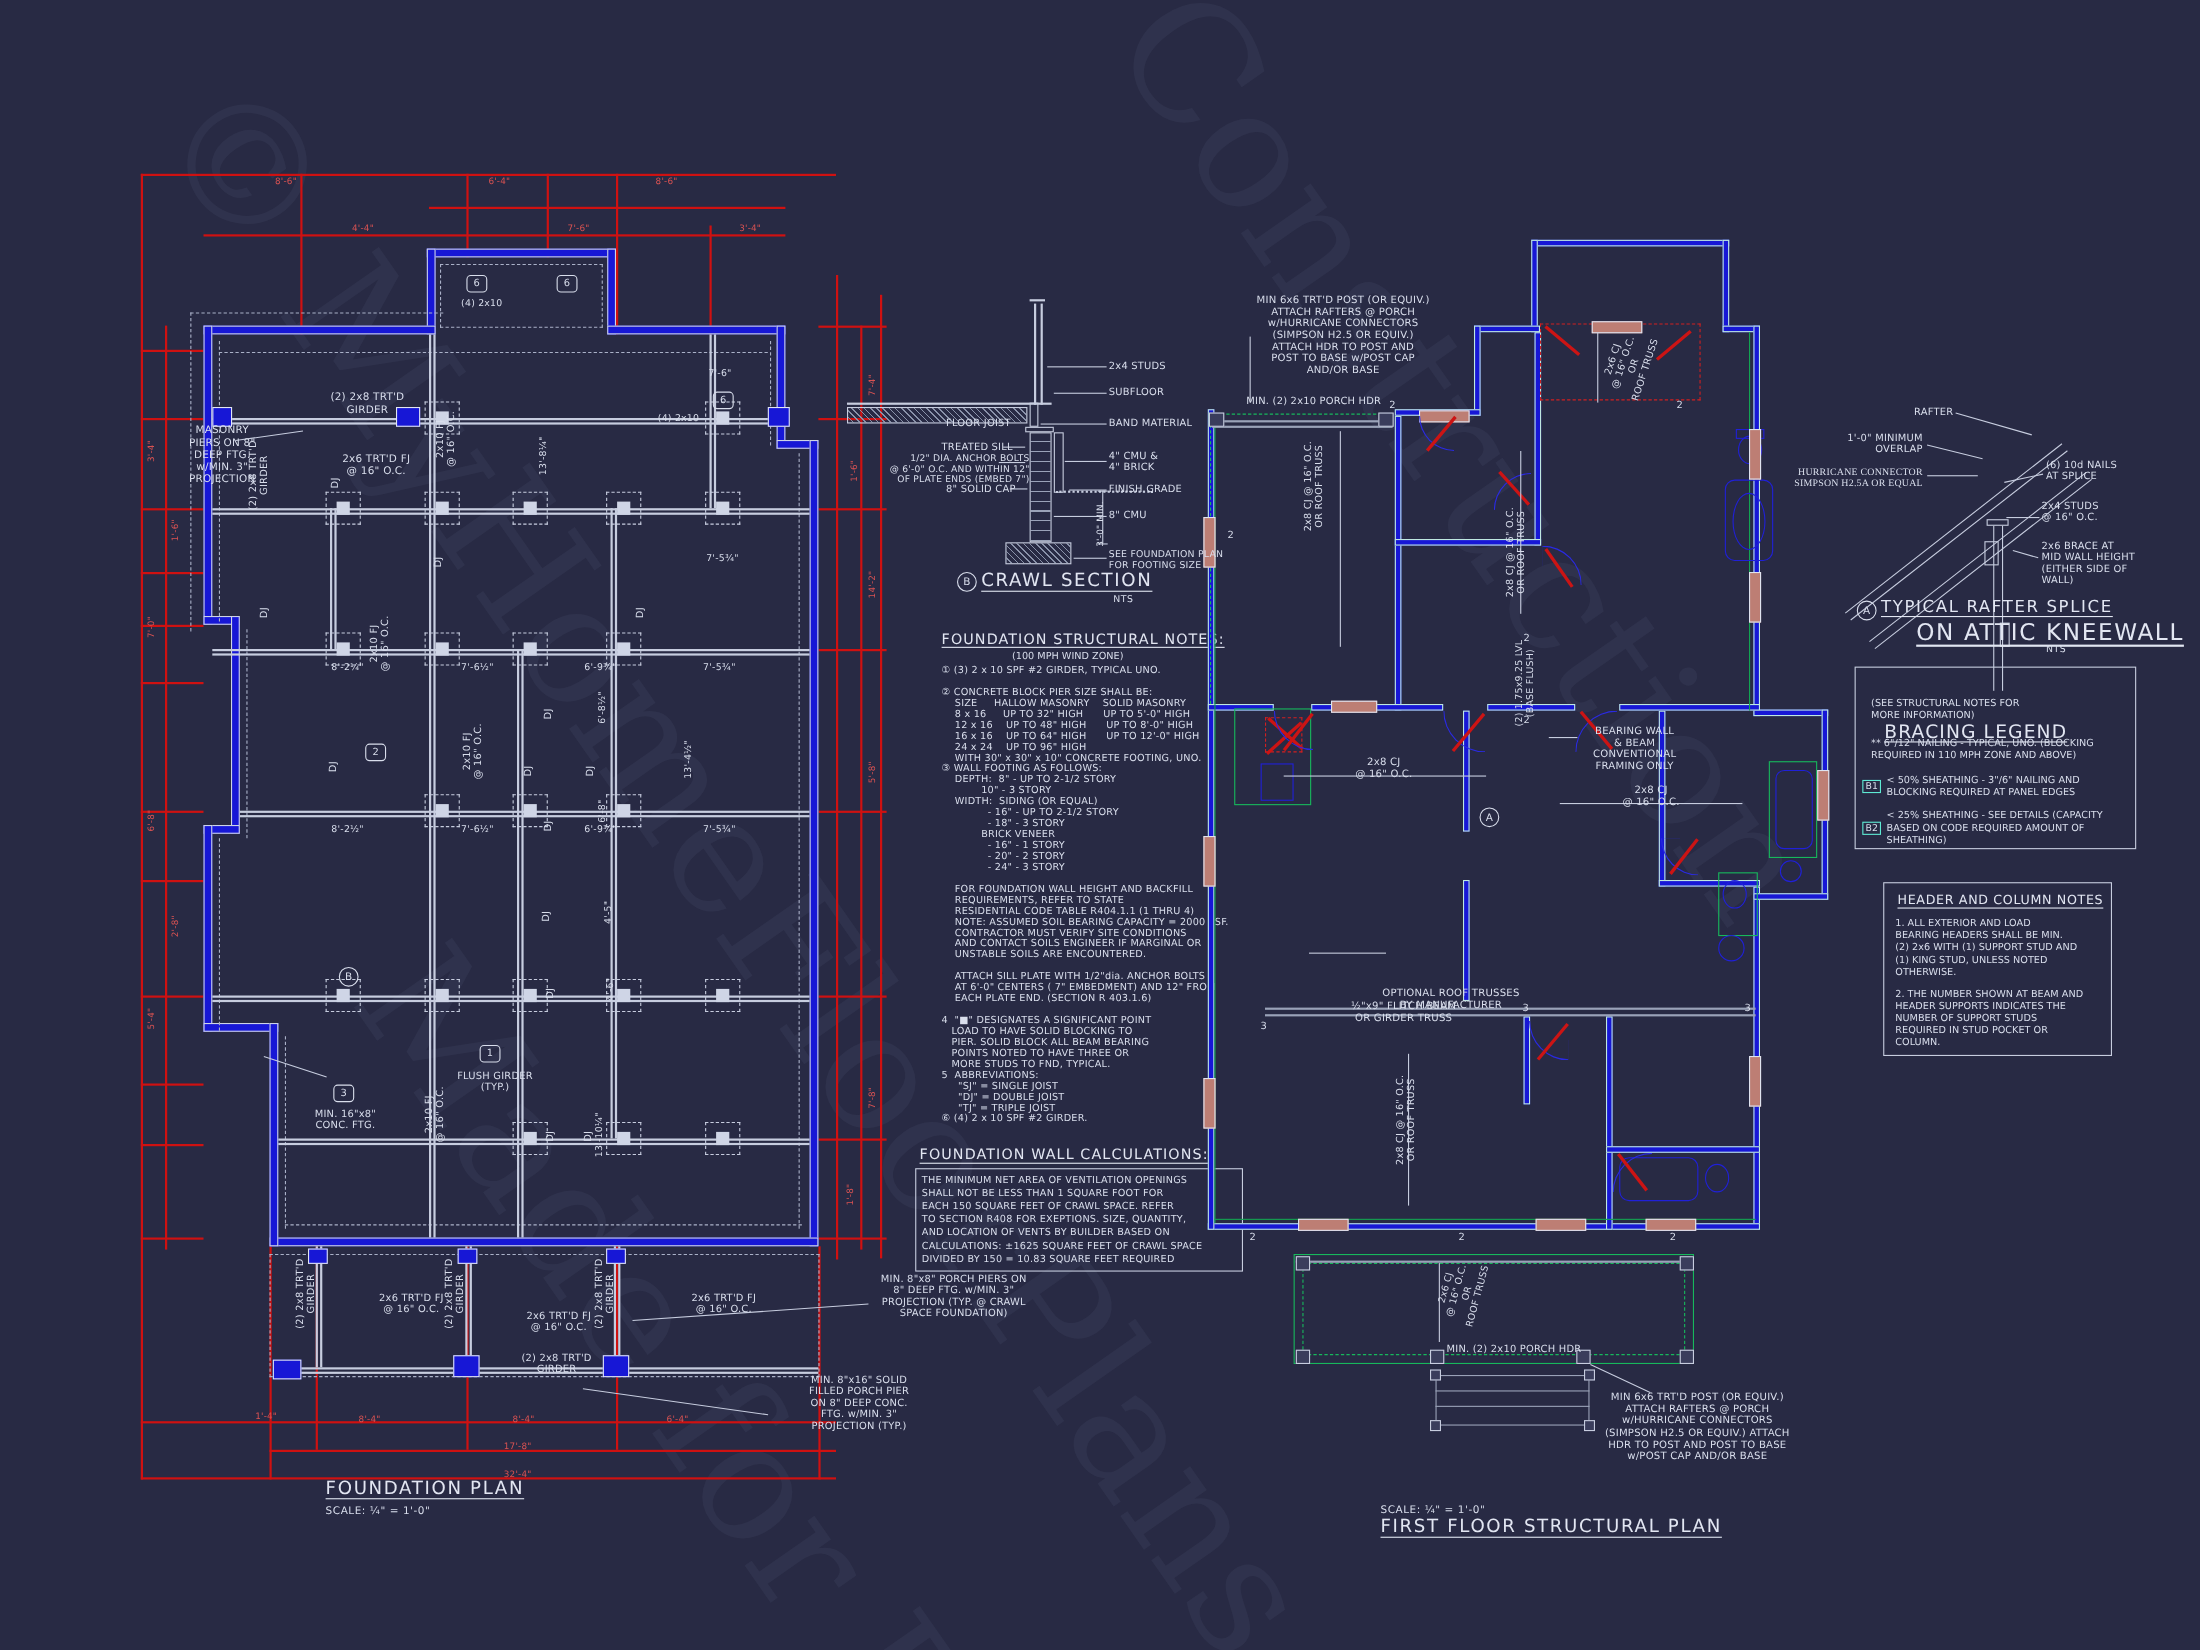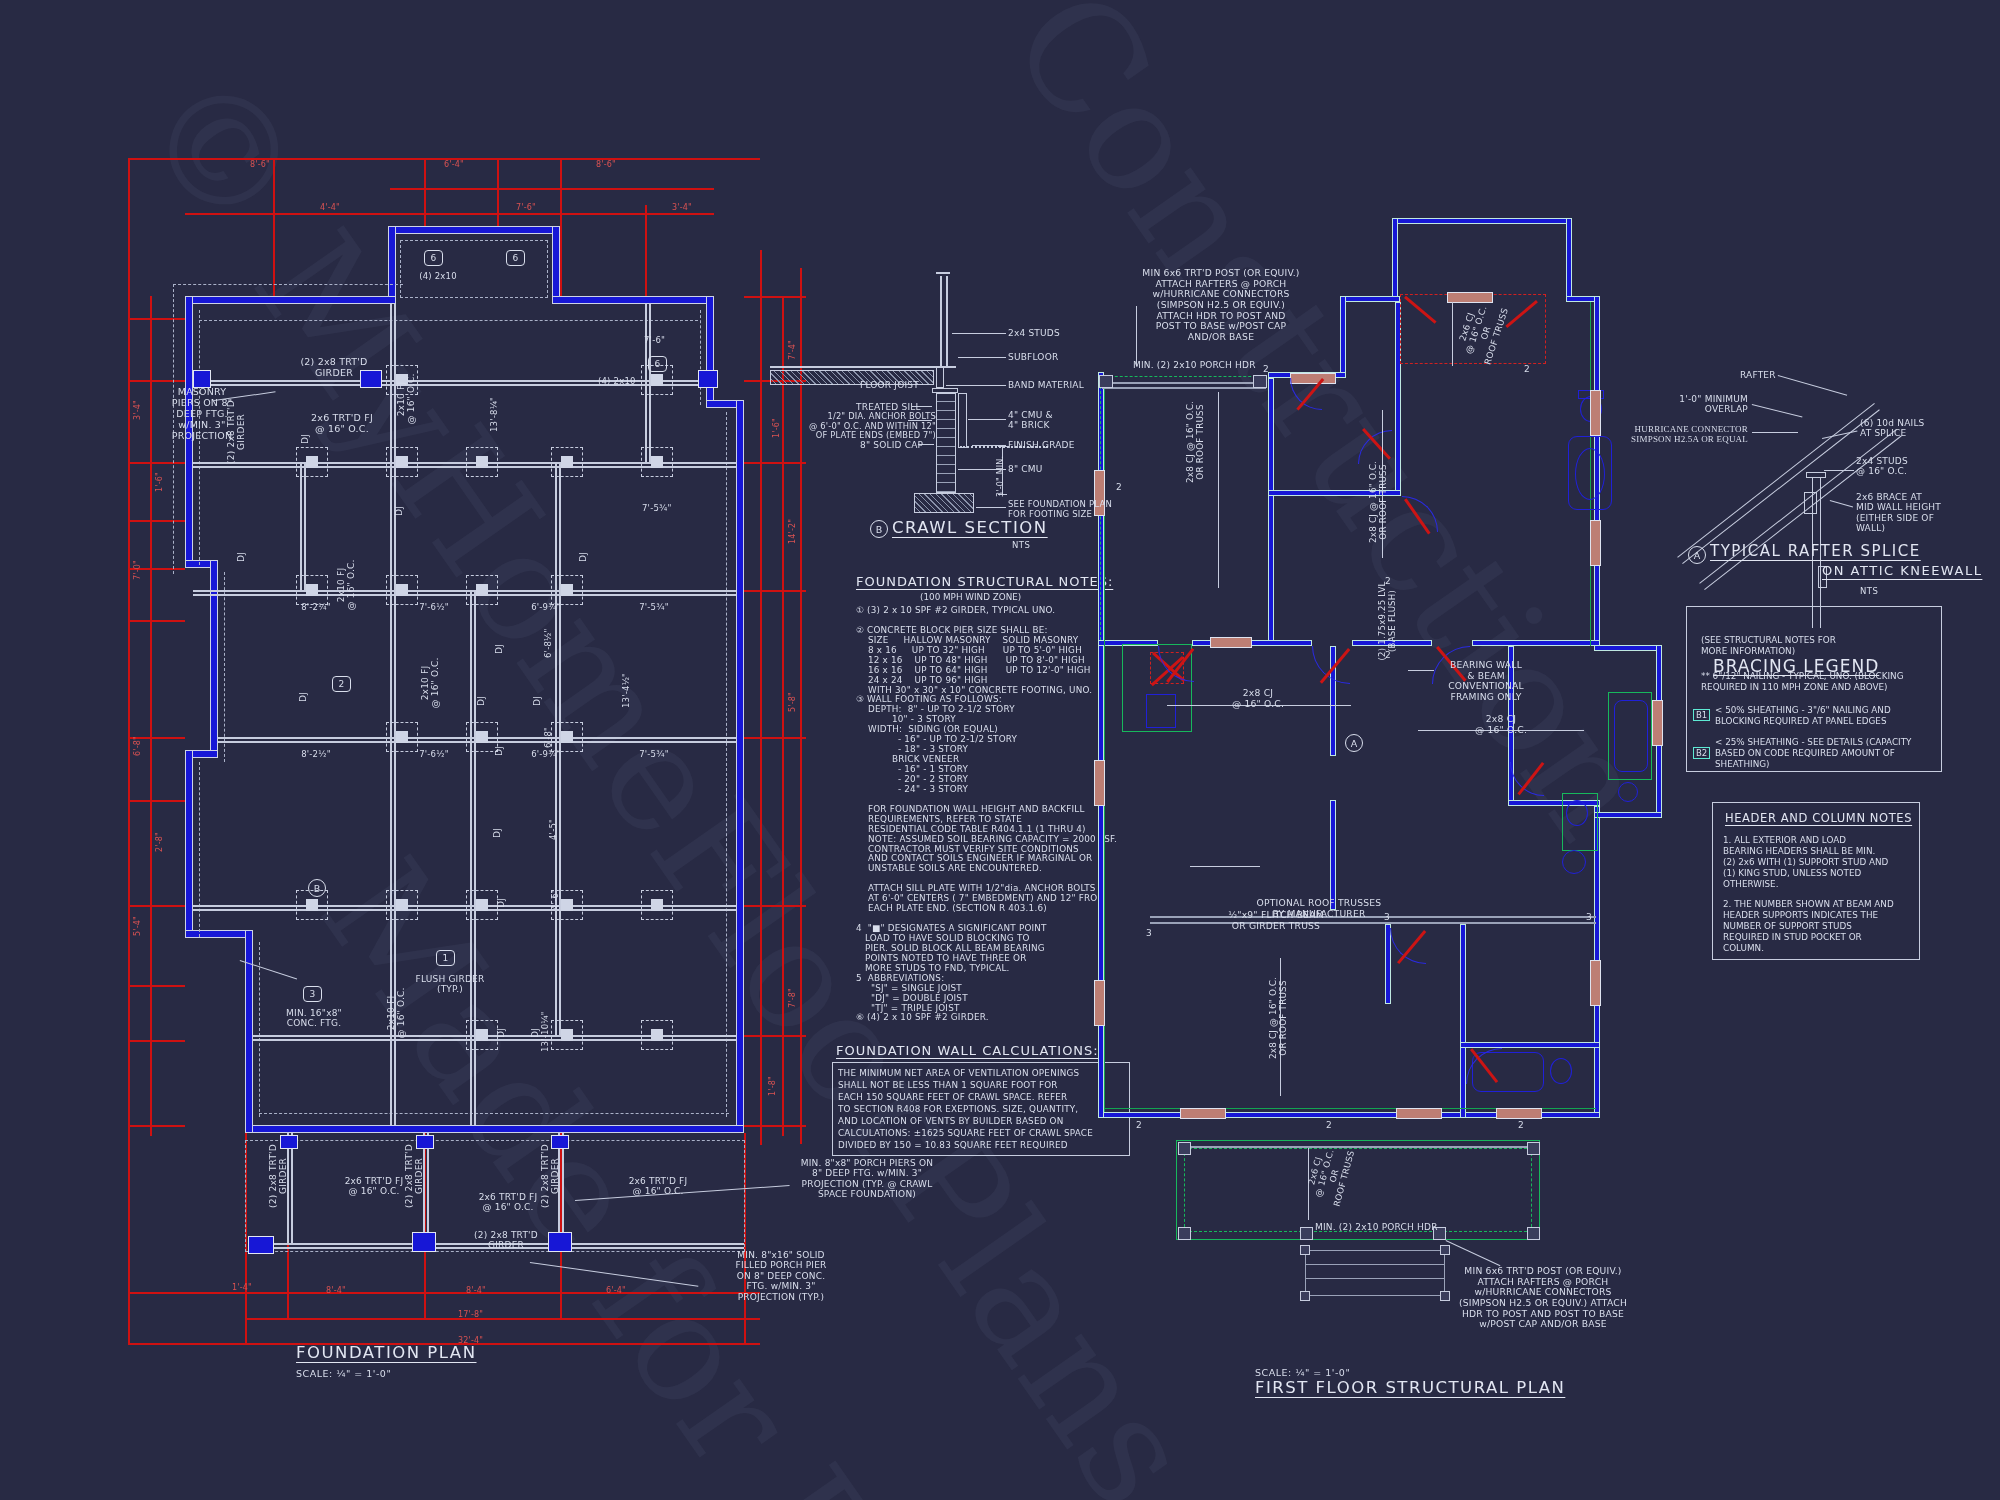--- a/index.html
+++ b/index.html
@@ -434,21 +434,21 @@
     <div class="abs" style="left:1818px;top:566px;width:9px;height:22px;border:1px solid #c7cddf;"></div>
     <div class="wl" style="left:1778px;top:375px;width:72px;height:1px;transform:rotate(16deg);transform-origin:0 0;"></div>
     <div class="wl" style="left:1752px;top:404px;width:52px;height:1px;transform:rotate(14deg);transform-origin:0 0;"></div>
     <div class="wl" style="left:1752px;top:432px;width:46px;height:1px;"></div>
     <div class="wl" style="left:1822px;top:438px;width:36px;height:1px;transform:rotate(-12deg);transform-origin:0 0;"></div>
     <div class="wl" style="left:1824px;top:470px;width:30px;height:1px;"></div>
     <div class="wl" style="left:1830px;top:500px;width:24px;height:1px;transform:rotate(16deg);transform-origin:0 0;"></div>
   </div>
   <span class="lbl circ" style="left:1688px;top:546px;">A</span>
   <div class="bigttl" style="left:1710px;top:542px;font-size:15px;">TYPICAL RAFTER SPLICE</div>
-  <div class="bigttl" style="left:1822px;top:563px;font-size:13px;">ON ATTIC KNEEWALL</div>
+  <div class="bigttl" style="left:1742px;top:563px;font-size:21px;">ON ATTIC KNEEWALL</div>
   <div class="scl" style="left:1860px;top:586px;font-size:8.5px;">NTS</div>
 
   <div class="noteblock" style="left:1686px;top:606px;width:256px;height:166px;">
     <div class="abs ttl" style="left:26px;top:8px;font-size:17px;letter-spacing:1px;color:#e2e6f2;margin-top:41px;">BRACING LEGEND</div>
     <div class="abs" style="left:14px;top:28px;font-size:8.8px;white-space:pre-line;line-height:1.25;">(SEE STRUCTURAL NOTES FOR
 MORE INFORMATION)</div>
     <div class="abs" style="left:14px;top:64px;font-size:8.8px;white-space:pre-line;line-height:1.25;"><span>**</span> <span>6"/12" NAILING - TYPICAL, UNO. (BLOCKING
 REQUIRED IN 110 MPH ZONE AND ABOVE)</span></div>
     <div class="abs sqm" style="left:6px;top:102px;">B1</div>
     <div class="abs" style="left:28px;top:98px;font-size:8.8px;white-space:pre-line;line-height:1.25;">&lt; 50% SHEATHING - 3"/6" NAILING AND

